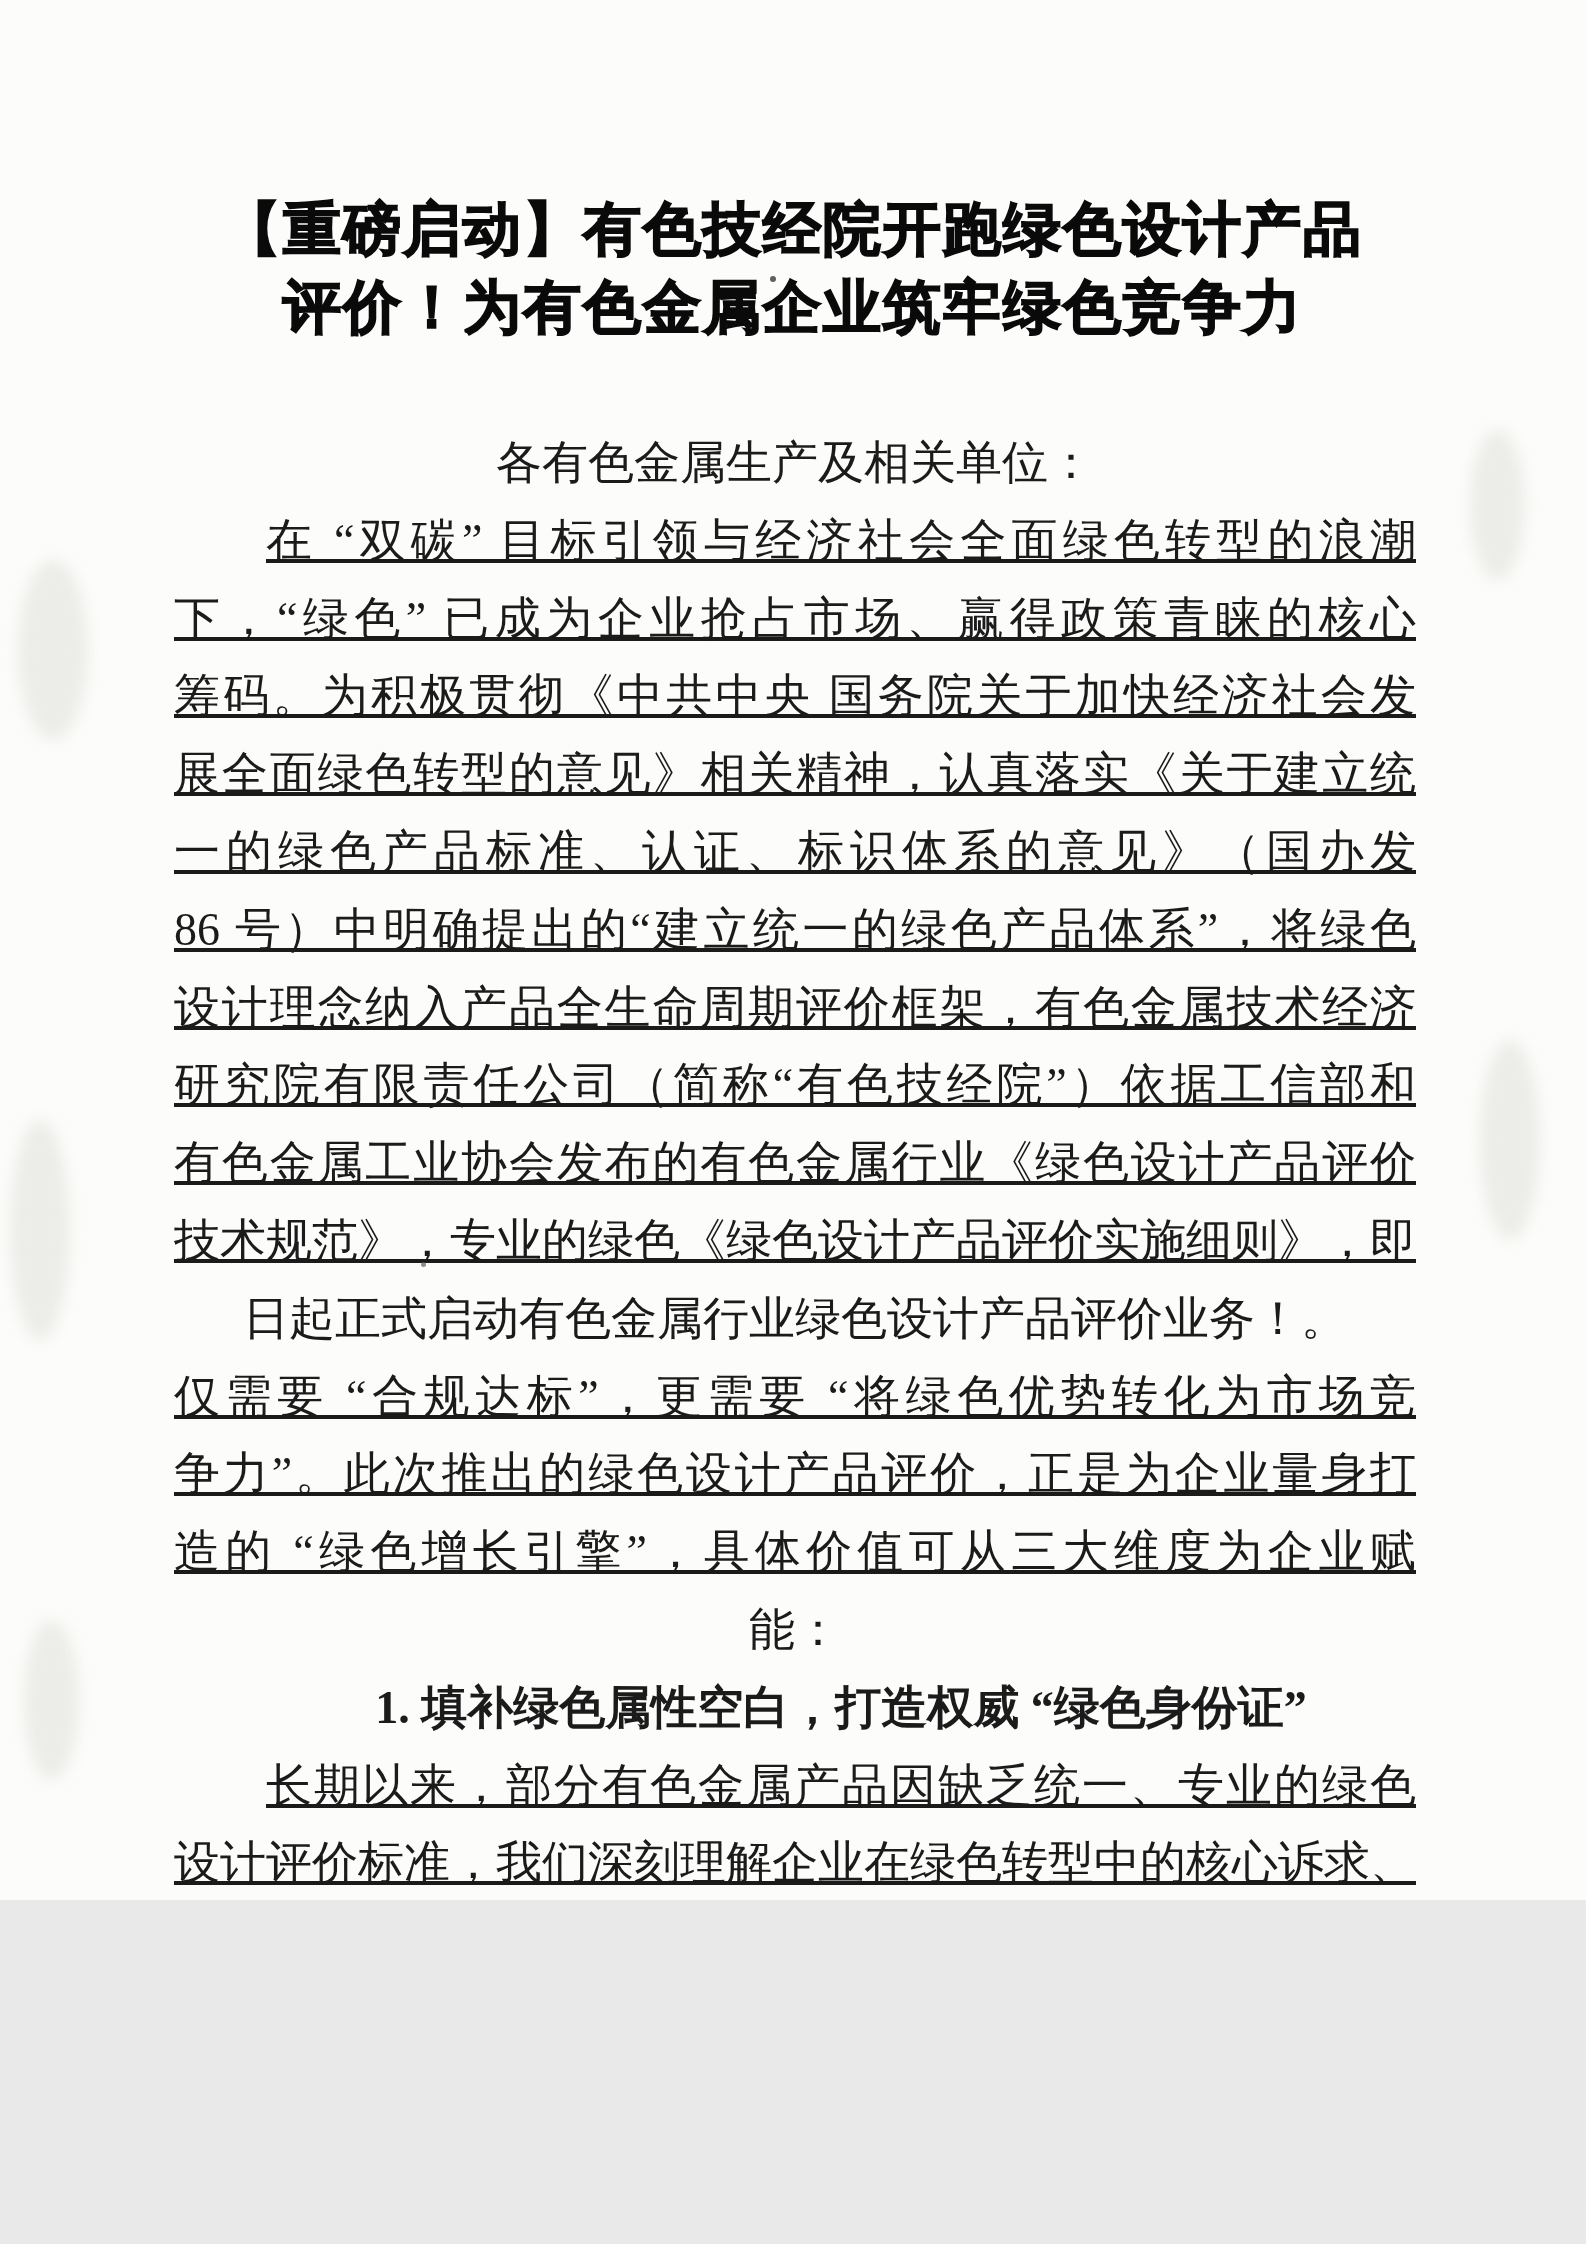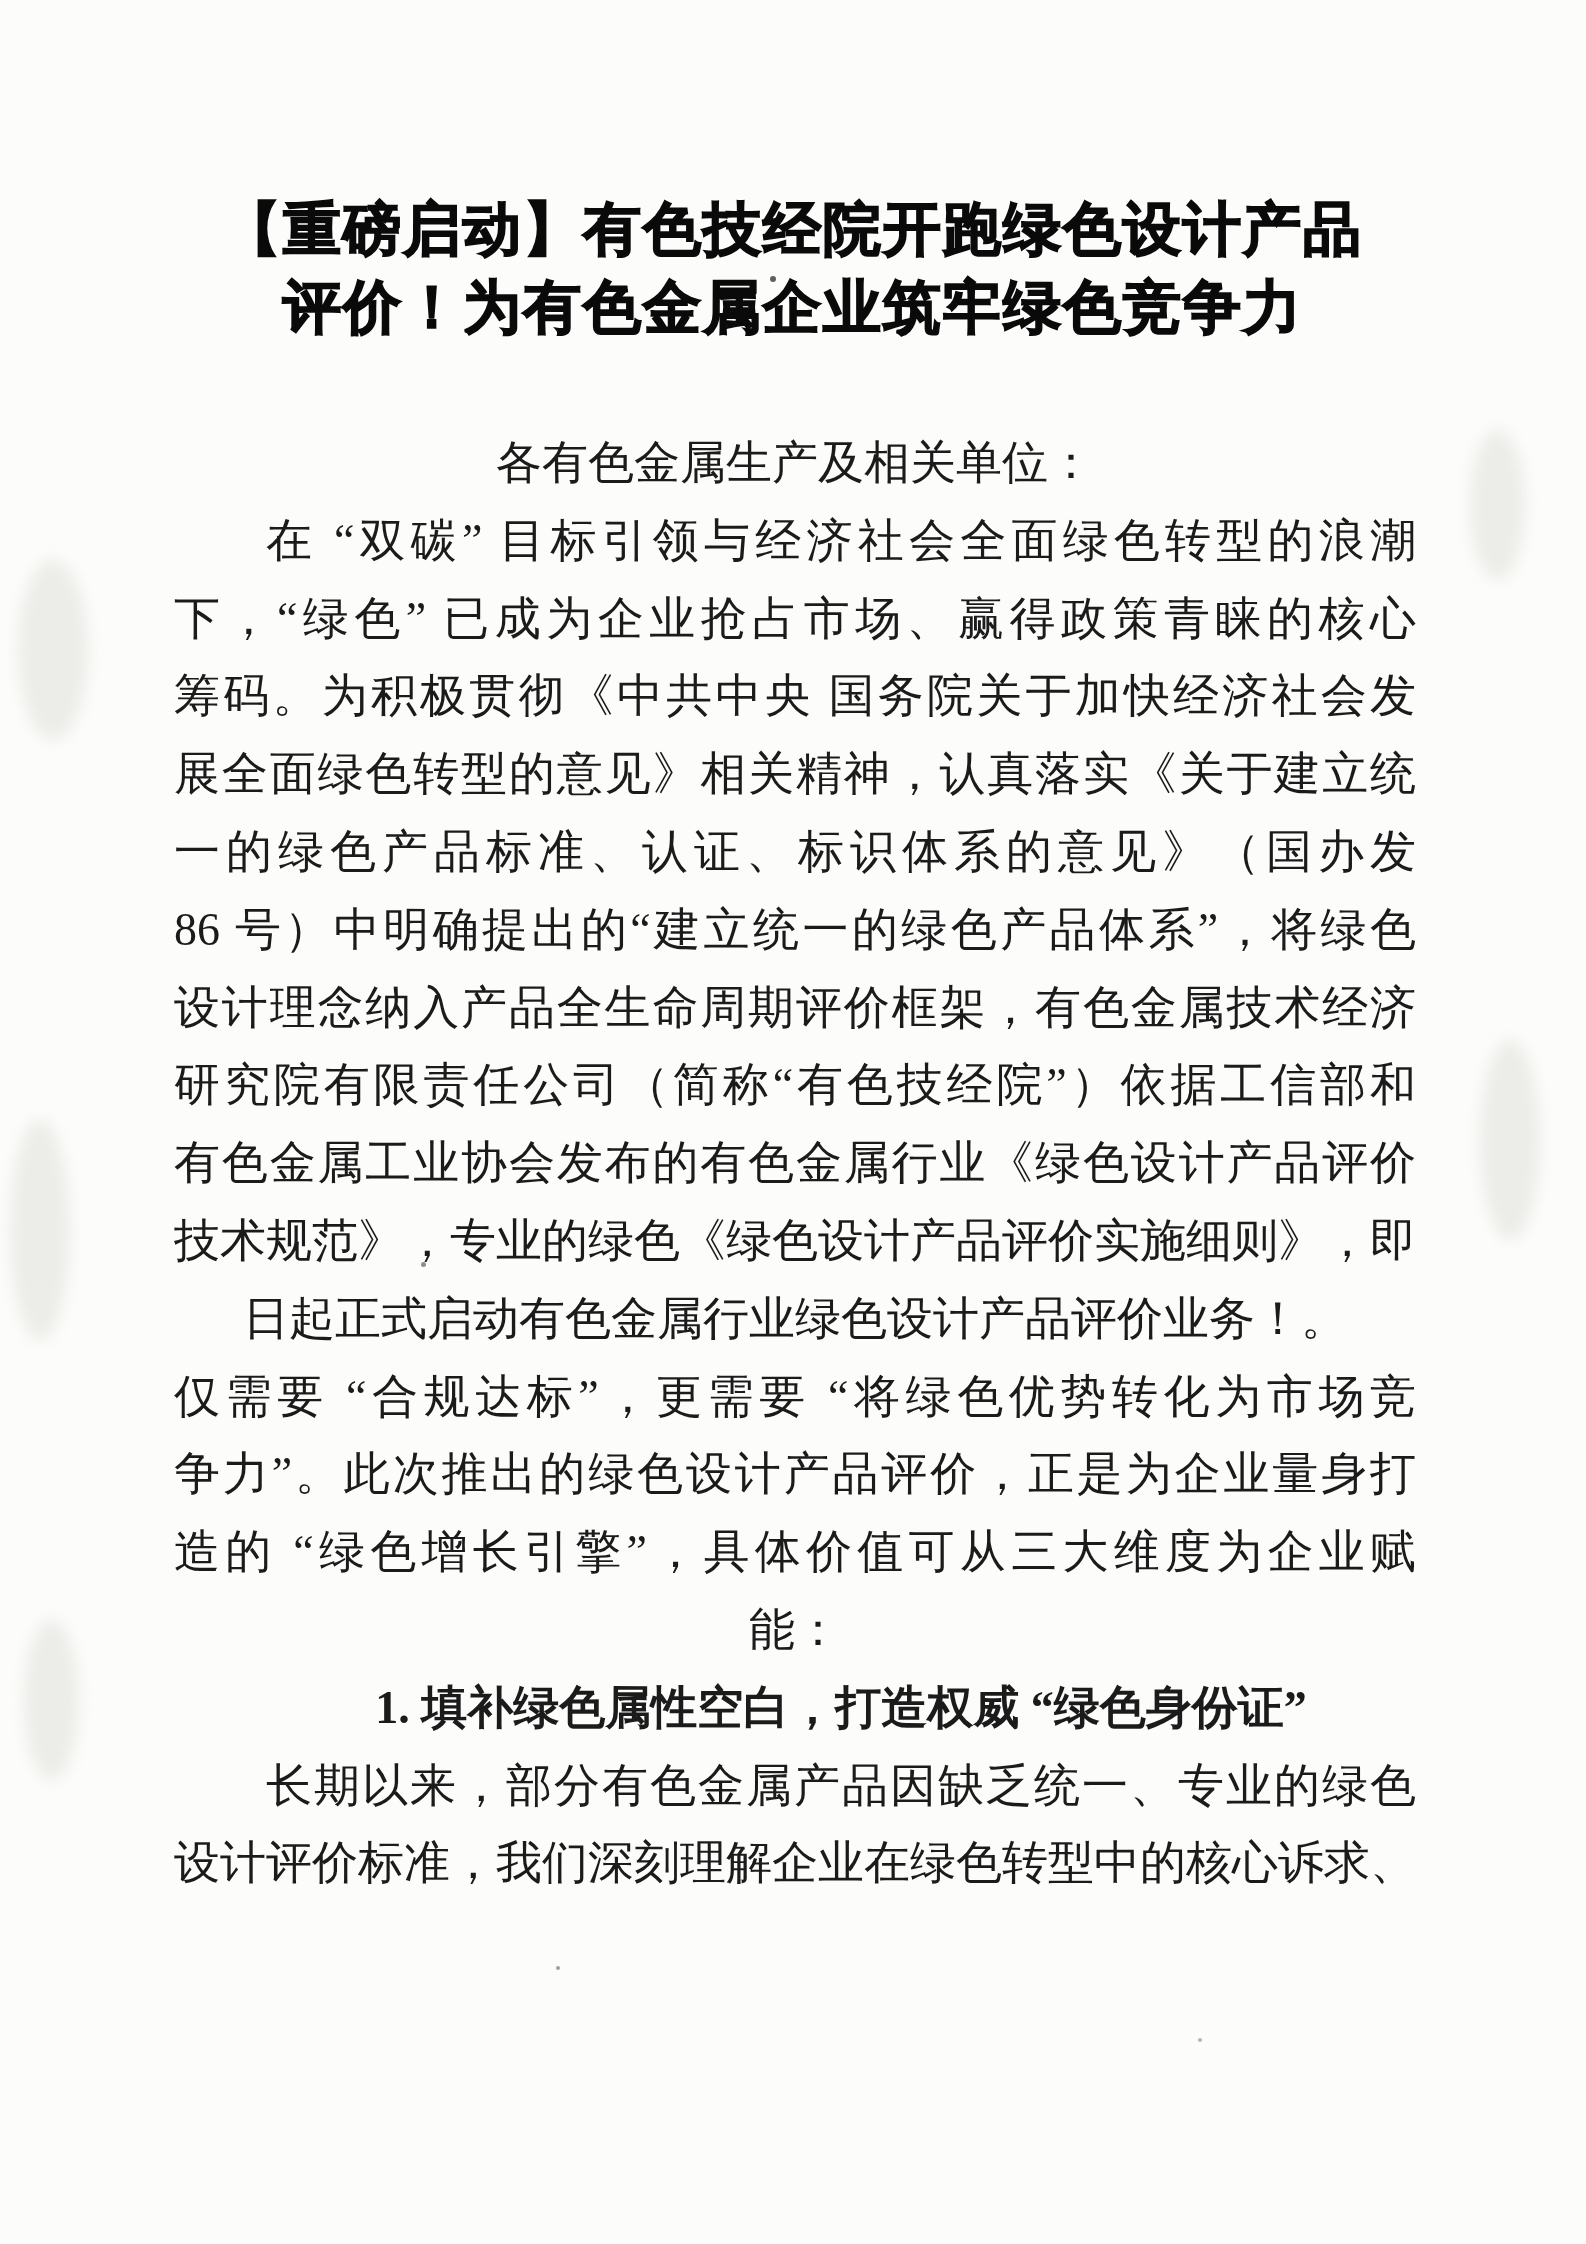--- a/index.html
+++ b/index.html
@@ -1,21 +1,21 @@
 <!DOCTYPE html>
 <html><head>
 <meta charset="utf-8">
 <style>
   * { box-sizing: border-box; }
   html, body { margin: 0; padding: 0; background: #e9e9e9; }
 
   .page {
     position: relative;
     width: 1586px;
-    height: 2244px;
+    height: 1900px;
     margin: 0 auto;
     background: #fcfcfb;
     overflow: hidden;
     font-family: "Liberation Serif", serif;
     color: #1c1c1c;
   }
 
   
   .title-block {
     position: absolute;
@@ -41,21 +41,21 @@
     font-size: 46px;
     color: #1b1b1b;
   }
   .text-line {
     height: 77.8px;
     line-height: 77.8px;
     overflow: hidden;
     text-align: center;
   }
   .text-line.ind { text-indent: 92px; }
-  .text-line.j   { text-align: justify; }
+  .text-line.j   { text-align: justify; text-decoration: underline; }
   .text-line.j::after {
     content: "";
     display: inline-block;
     width: 100%;
     height: 0;
   }
   .text-line.b { font-weight: 700; }
 
   
   .speck {

